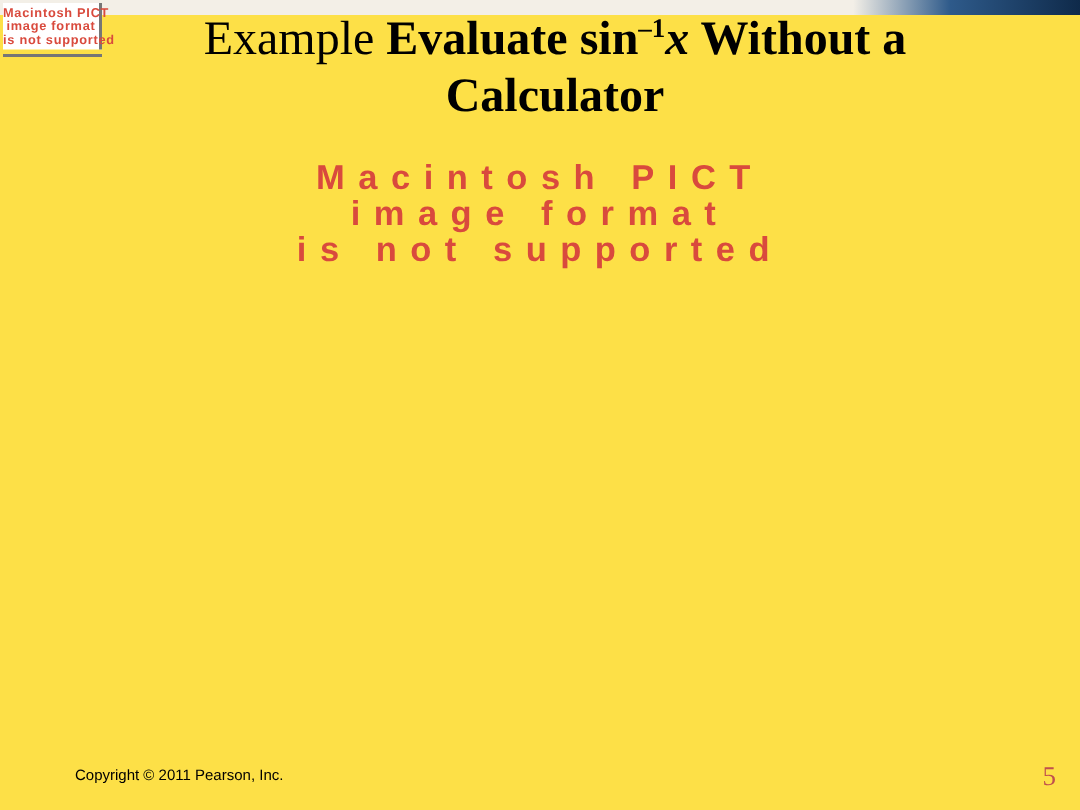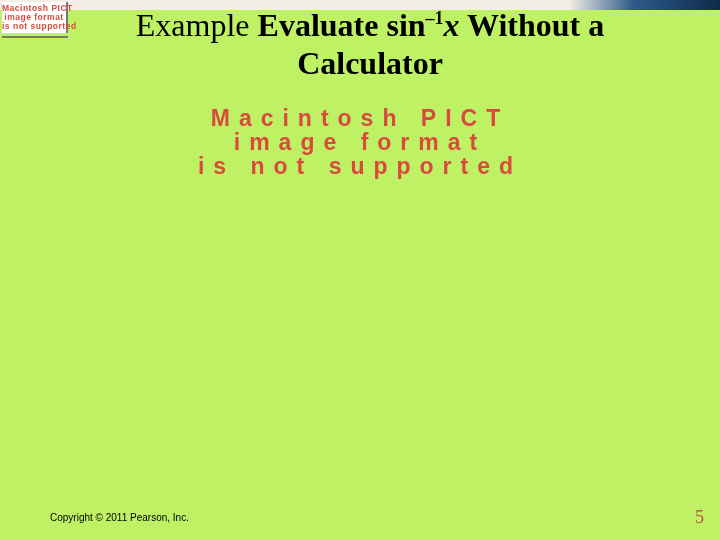--- a/index.html
+++ b/index.html
@@ -2,21 +2,21 @@
 <html><head>
 <meta charset="utf-8">
 <style>
   * { margin: 0; padding: 0; box-sizing: border-box; }
   html, body { width: 720px; height: 540px; overflow: hidden; font-family: "Times New Roman", Times, serif; background: #ffffff; }
 
   .slide {
     position: relative;
     width: 720px;
     height: 540px;
-    background: #bef264;
+    background: #fde047;
   }
 
   .header-bar {
     position: absolute;
     top: 0;
     left: 0;
     width: 720px;
     height: 10px;
     background: linear-gradient(to right, #f3efe7 0%, #f3efe7 79%, #2e5a8a 88%, #0f2a4a 100%);
   }

